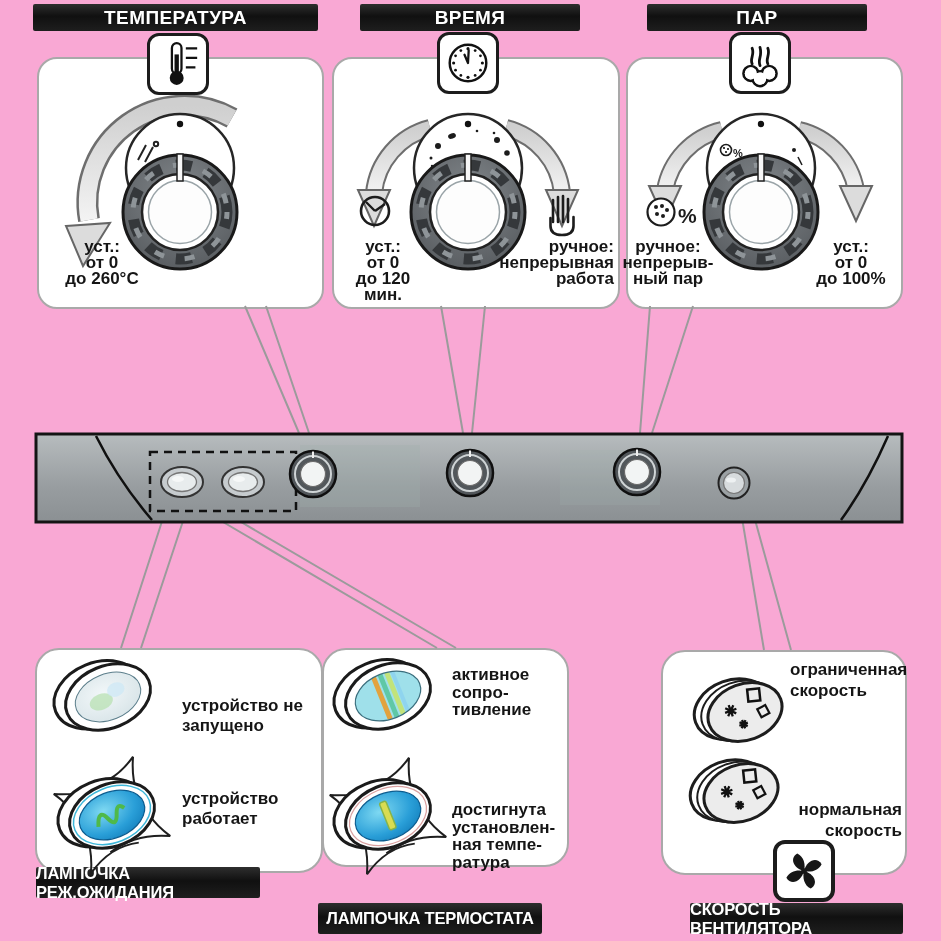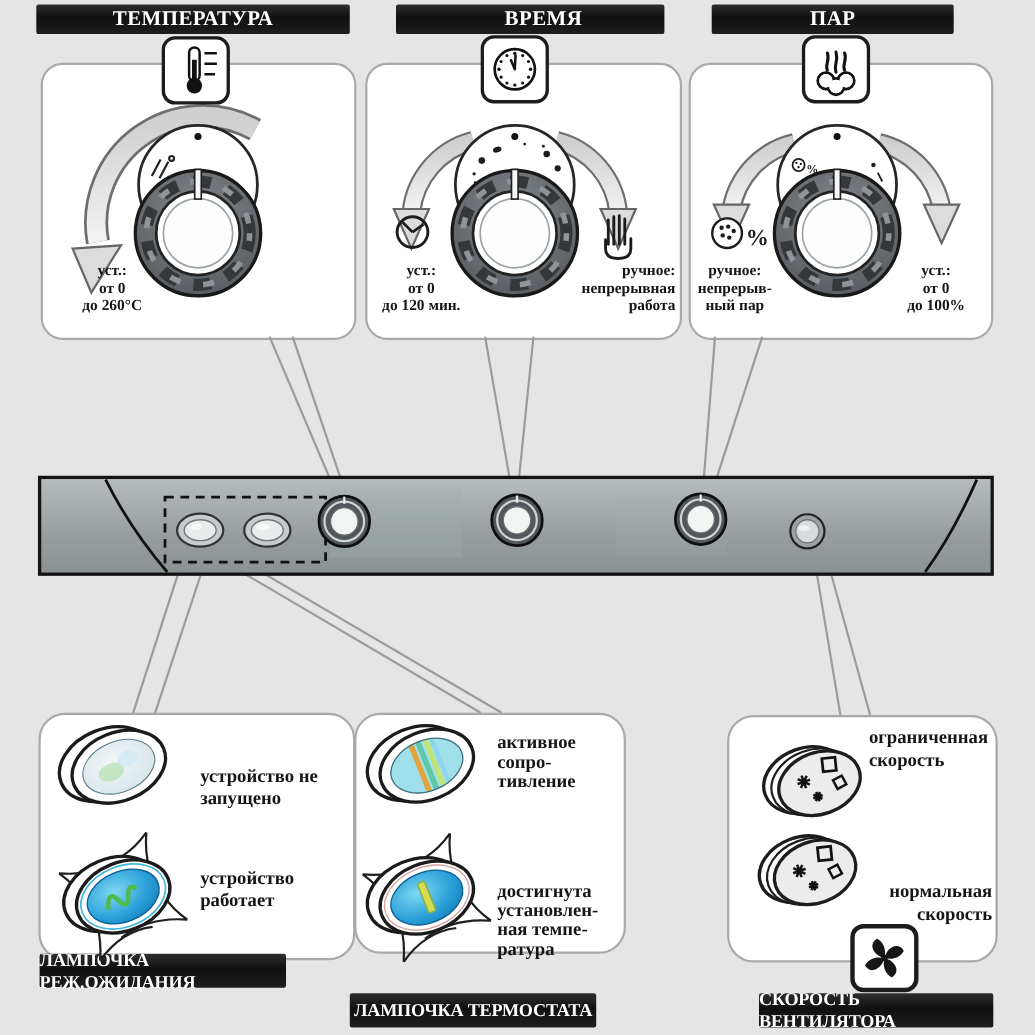--- a/index.html
+++ b/index.html
@@ -1,39 +1,39 @@
 <!DOCTYPE html>
 <html><head>
 <meta charset="utf-8">
 <style>
   html,body{margin:0;padding:0;background:#fff;}
-  .stage{position:relative;width:941px;height:941px;background:#e5e5e5;overflow:hidden;
-         font-family:Liberation Serif, serif;}
+  .stage{position:relative;width:941px;height:941px;background:#f9a8d4;overflow:hidden;
+         font-family:Liberation Sans, sans-serif;}
   .bar{position:absolute;background:linear-gradient(180deg,#2e2e2e,#101010 45%,#1e1e1e);
        color:#fff;font-weight:bold;font-size:19px;letter-spacing:.4px;
        display:flex;align-items:center;justify-content:center;border-radius:2px;z-index:2;}
   .bar.small{font-size:16.5px;letter-spacing:-.2px;}
   .cbox{position:absolute;border:2px solid #a9a9a9;border-radius:20px;background:#fff;z-index:1;}
   .tile{position:absolute;width:62px;height:62px;background:#fff;border:3px solid #1c1c1c;
         border-radius:12px;display:flex;align-items:center;justify-content:center;
         box-sizing:border-box;z-index:4;}
   .gfx{position:absolute;left:0;top:0;z-index:3;}
-  .txt{position:absolute;font-weight:bold;color:#151515;font-size:14px;line-height:16px;z-index:5;}
+  .txt{position:absolute;font-weight:bold;color:#151515;font-size:17px;line-height:16px;z-index:5;}
   .txt.c{text-align:center;}
   .txt.r{text-align:right;}
   .btxt{position:absolute;font-weight:bold;color:#151515;font-size:17px;line-height:20px;z-index:5;}
   .btxt.tight{line-height:17.5px;}
 </style>
 </head>
 <body>
 
 <div class="stage">
 
   <div class="bar" style="left:33px;top:4px;width:285px;height:27px;">ТЕМПЕРАТУРА</div>
-  <div class="bar" style="left:360px;top:4px;width:220px;height:27px;padding-left:24px;">ВРЕМЯ</div>
+  <div class="bar" style="left:360px;top:4px;width:220px;height:27px;">ВРЕМЯ</div>
   <div class="bar" style="left:647px;top:4px;width:220px;height:27px;">ПАР</div>
 
   <div class="cbox" style="left:37px;top:57px;width:283px;height:248px;"></div>
   <div class="cbox" style="left:332px;top:57px;width:284px;height:248px;"></div>
   <div class="cbox" style="left:626px;top:57px;width:273px;height:248px;"></div>
 
   <div class="cbox" style="left:35px;top:648px;width:284px;height:221px;border-radius:24px;"></div>
   <div class="cbox" style="left:322px;top:648px;width:243px;height:215px;border-radius:24px;"></div>
   <div class="cbox" style="left:661px;top:650px;width:242px;height:221px;border-radius:24px;"></div>
 

